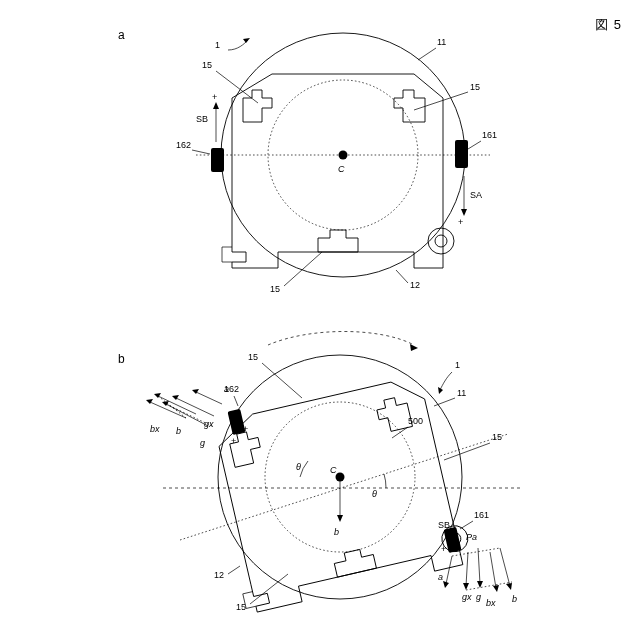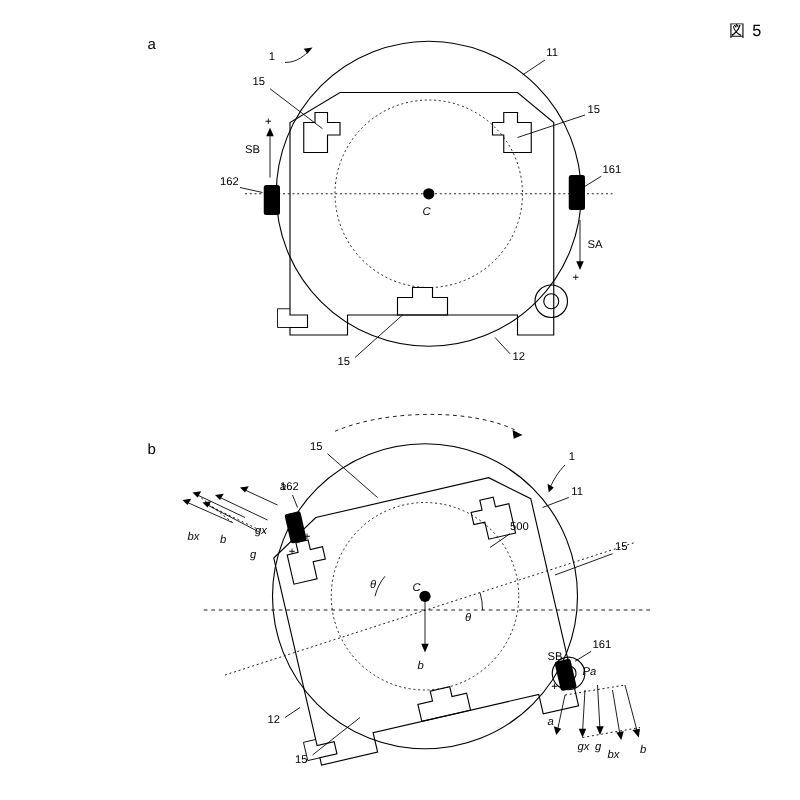--- a/index.html
+++ b/index.html
@@ -69,21 +69,21 @@
   .fillblk {
     fill: #000000;
     stroke: none;
   }
 </style>
 </head>
 <body>
 
 <div id="page">
 
-  <div class="fig-label" style="right:30px; top:16px;text-align:right;">図 5</div>
+  <div class="fig-label" style="right:18px; top:16px;text-align:right;">図 5</div>
 
   <div class="panel-label" style="left:118px; top:28px;">a</div>
 
   <div class="panel-label" style="left:118px; top:352px;">b</div>
 
   <svg viewBox="0 0 640 640">
 
     <circle class="ln" cx="343" cy="155" r="122"></circle>
 
     <circle class="dot" cx="343" cy="155" r="75"></circle>

